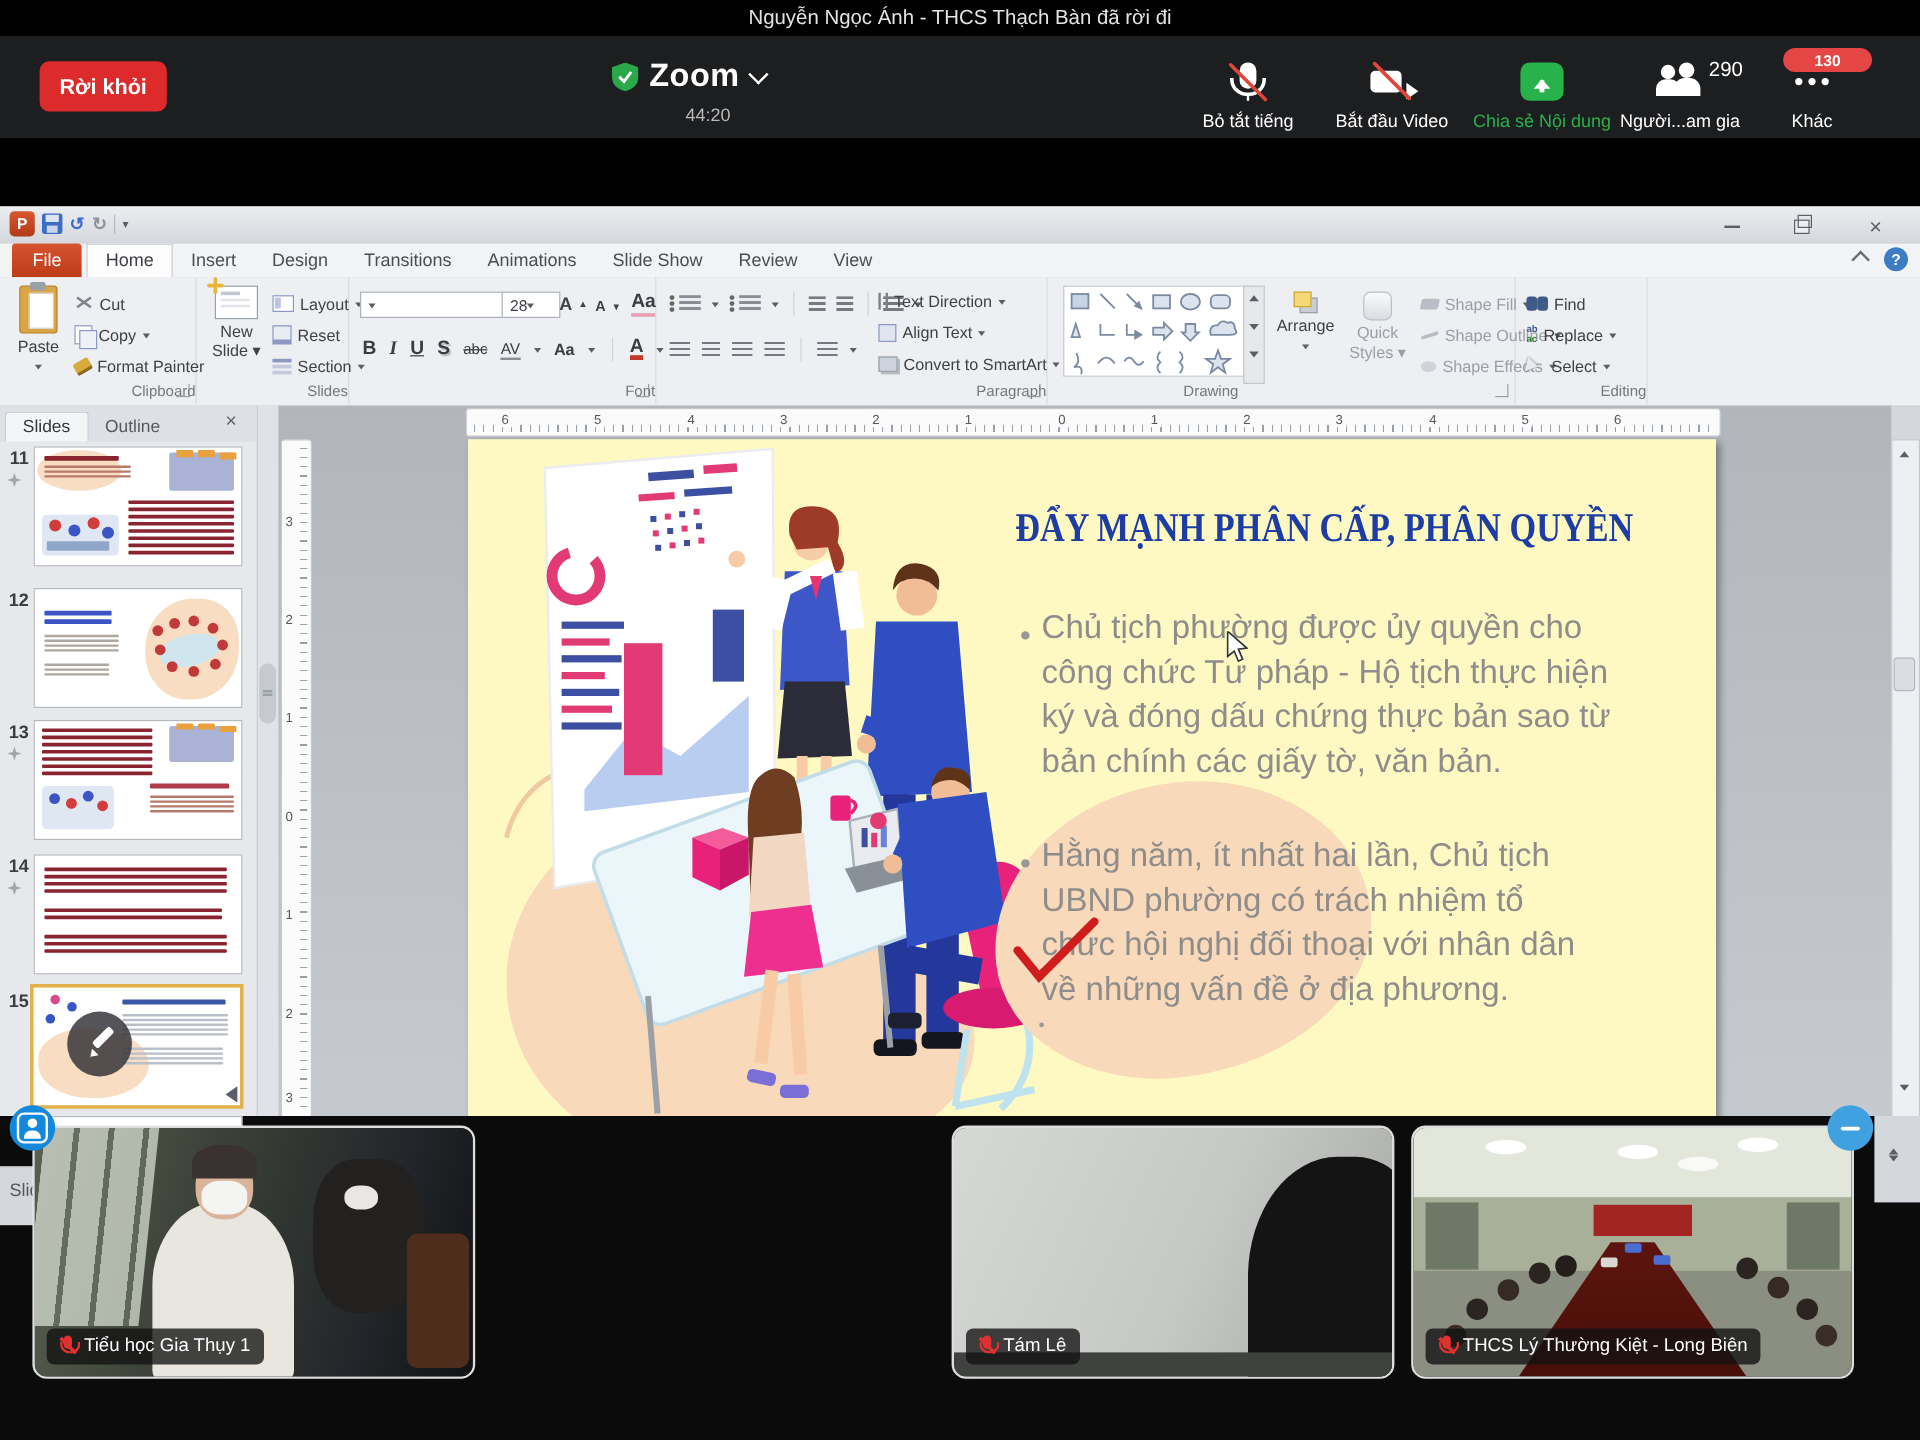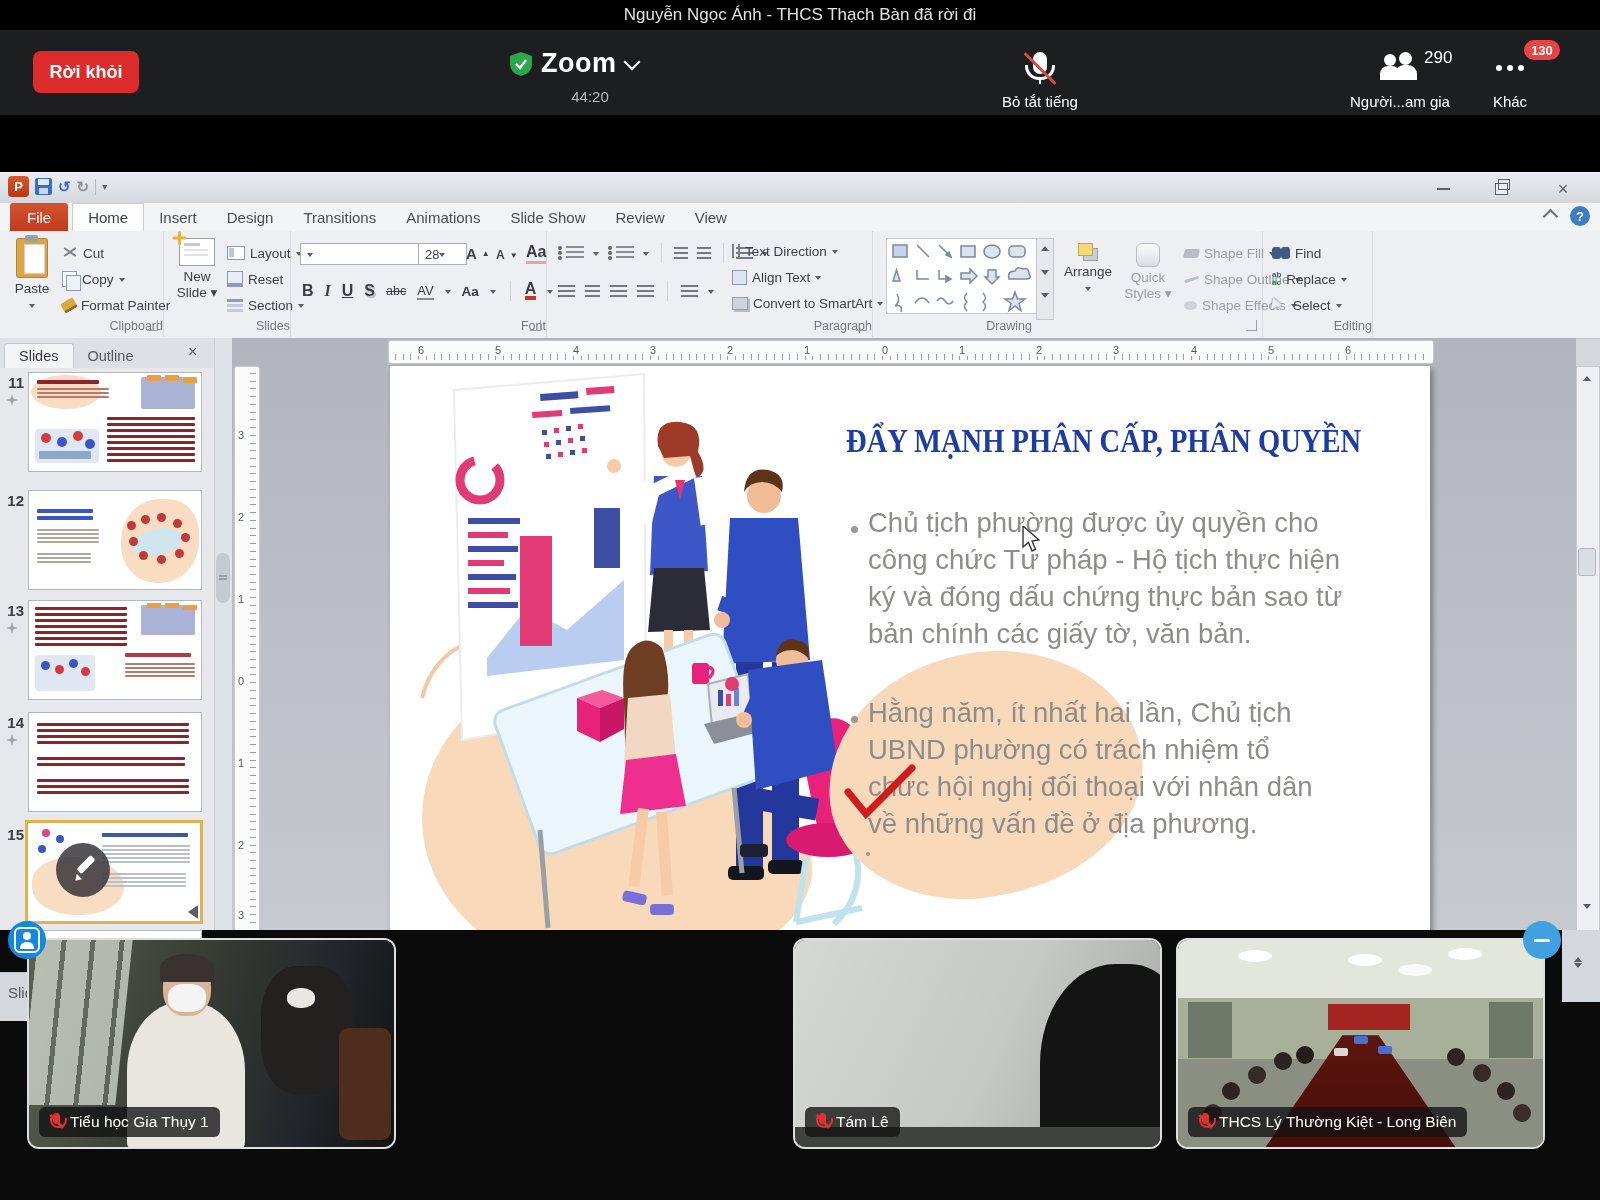--- a/index.html
+++ b/index.html
@@ -36,21 +36,21 @@
   .uparr:after{content:"";position:absolute;left:5px;top:8px;width:4px;height:10px;background:#fff;}
   .ppl{position:relative;width:40px;height:32px;}
   .ppl .h1{position:absolute;left:4px;top:2px;width:12px;height:12px;border-radius:50%;background:#fff;}
   .ppl .b1{position:absolute;left:0px;top:14px;width:20px;height:14px;border-radius:8px 8px 0 0;background:#fff;}
   .ppl .h2{position:absolute;left:19px;top:0px;width:13px;height:13px;border-radius:50%;background:#fff;}
   .ppl .b2{position:absolute;left:15px;top:13px;width:22px;height:15px;border-radius:9px 9px 0 0;background:#fff;}
   .count{position:absolute;left:44px;top:-4px;color:#fff;font-size:17px;}
   .dots{display:flex;gap:5px;}
   .dots i{width:6px;height:6px;border-radius:50%;background:#fff;}
   .badge{position:absolute;right:10px;top:2px;min-width:32px;height:20px;background:#e64545;border-radius:10px;
-         color:#fff;font-size:13px;font-weight:bold;display:flex;align-items:center;justify-content:center;padding:0 2px;margin-left:44px;}
+         color:#fff;font-size:13px;font-weight:bold;display:flex;align-items:center;justify-content:center;padding:0 21px;margin-left:44px;}
   
   .ppt{left:0;top:172px;width:1600px;height:848px;background:#d4d7db;}
   .tbar{left:0;top:172px;width:1600px;height:31px;background:linear-gradient(#ebedf1,#d4d7db);
         border-bottom:1px solid #c3c6cb;}
   .ptitle{left:0;top:178px;width:1600px;text-align:center;font-size:15.5px;color:#3c3f44;}
   .qat{left:8px;top:176px;display:flex;align-items:center;gap:6px;}
   .plogo{width:21px;height:21px;border-radius:4px;background:linear-gradient(#d85830,#b23a18);color:#fff;
          font-weight:bold;font-size:13px;display:flex;align-items:center;justify-content:center;}
   .savei{position:relative;width:17px;height:17px;background:#3b6cc7;border-radius:2px;}
   .savei:before{content:"";position:absolute;left:3px;top:1px;width:11px;height:6px;background:#dfe6f2;}
@@ -155,21 +155,21 @@
   
   .wspace{left:232px;top:338px;width:1344px;height:682px;background:linear-gradient(180deg,#b2b6bc,#c9ccd1);}
   .hruler{left:388px;top:340px;width:1044px;height:22px;background:#fbfbfc;border:1px solid #c6c9ce;border-radius:3px;}
   .hticks{position:absolute;left:6px;right:6px;bottom:3px;height:6px;
           background:repeating-linear-gradient(90deg,#9aa0a8 0 1px,transparent 1px 7.73px);}
   .hnum{position:absolute;top:3px;font-size:11px;color:#55585d;background:#fbfbfc;padding:0 3px;transform:translateX(-50%);}
   .vruler{left:234px;top:366px;width:24px;height:564px;background:#fbfbfc;border:1px solid #c6c9ce;border-radius:3px;}
   .vticks{position:absolute;top:6px;bottom:6px;right:3px;width:6px;
           background:repeating-linear-gradient(#9aa0a8 0 1px,transparent 1px 7.73px);}
   .vnum{position:absolute;left:3px;font-size:11px;color:#55585d;background:#fbfbfc;padding:2px 0;}
-  .slide{left:390px;top:366px;width:1040px;height:572px;background:#ffffff;box-shadow:3px 3px 6px rgba(0,0,0,.35);overflow:hidden;}
+  .slide{left:390px;top:366px;width:1040px;height:572px;background:#fef9c3;box-shadow:3px 3px 6px rgba(0,0,0,.35);overflow:hidden;}
   .sl-title{position:absolute;left:456px;top:56px;font-family:"Liberation Serif",serif;font-weight:bold;
             font-size:34px;color:#1d3da3;white-space:nowrap;transform:scaleX(.84);transform-origin:left center;}
   .blob2{position:absolute;left:438px;top:286px;width:315px;height:245px;background:#f8d9ba;
          border-radius:52% 48% 55% 45% / 55% 50% 50% 45%;transform:rotate(-6deg);}
   .sl-b{position:absolute;width:492px;font-size:27.5px;line-height:37px;color:#8f8d8b;}
   .bdot{position:absolute;width:7px;height:7px;border-radius:50%;background:#9a9896;}
   .rscroll{left:1576px;top:366px;width:22px;height:564px;background:#edeff2;border:1px solid #c6c9ce;}
   .sbtn{position:absolute;left:4px;width:12px;height:12px;}
   .thumbv{position:absolute;left:2px;top:182px;width:16px;height:26px;background:#dadde1;border:1px solid #b4b9c0;border-radius:3px;}
   .statusl{left:0;top:972px;width:86px;height:48px;background:#d4d7db;border-top:1px solid #c3c6cb;z-index:21;}
@@ -219,21 +219,39 @@
         <span style="position:relative;width:40px;height:36px;display:block;">
           <span class="micb" style="position:absolute;left:13px;top:2px;"></span>
           <span class="mica"></span>
             <span class="mics"></span>
             <span class="slash"></span>
         </span>
       </span>
       <span class="lbl">Bỏ tắt tiếng</span>
     </div>
 
-
+    <div class="abs zctl" style="left:1100px;">
+      <span class="icwrap">
+        <span style="position:relative;width:40px;height:24px;display:block;">
+          <span class="camb" style="position:absolute;left:2px;top:3px;"></span>
+          <span class="camt"></span>
+          <span class="slash" style="top:10px;"></span>
+        </span>
+      </span>
+      <span class="lbl">Bắt đầu Video</span>
+    </div>
+
+    <div class="abs zctl" style="left:1225px;">
+      <span class="icwrap">
+        <span class="shrbox">
+            <span class="uparr"></span>
+          </span>
+      </span>
+      <span class="lbl" style="color:#27b24b;">Chia sẻ Nội dung</span>
+    </div>
 
     <div class="abs zctl" style="left:1340px;">
       <span class="icwrap">
         <span class="ppl">
             <i class="h1"></i>
             <i class="b1"></i>
             <i class="h2"></i>
             <i class="b2"></i>
           <span class="count">290</span>
         </span>

